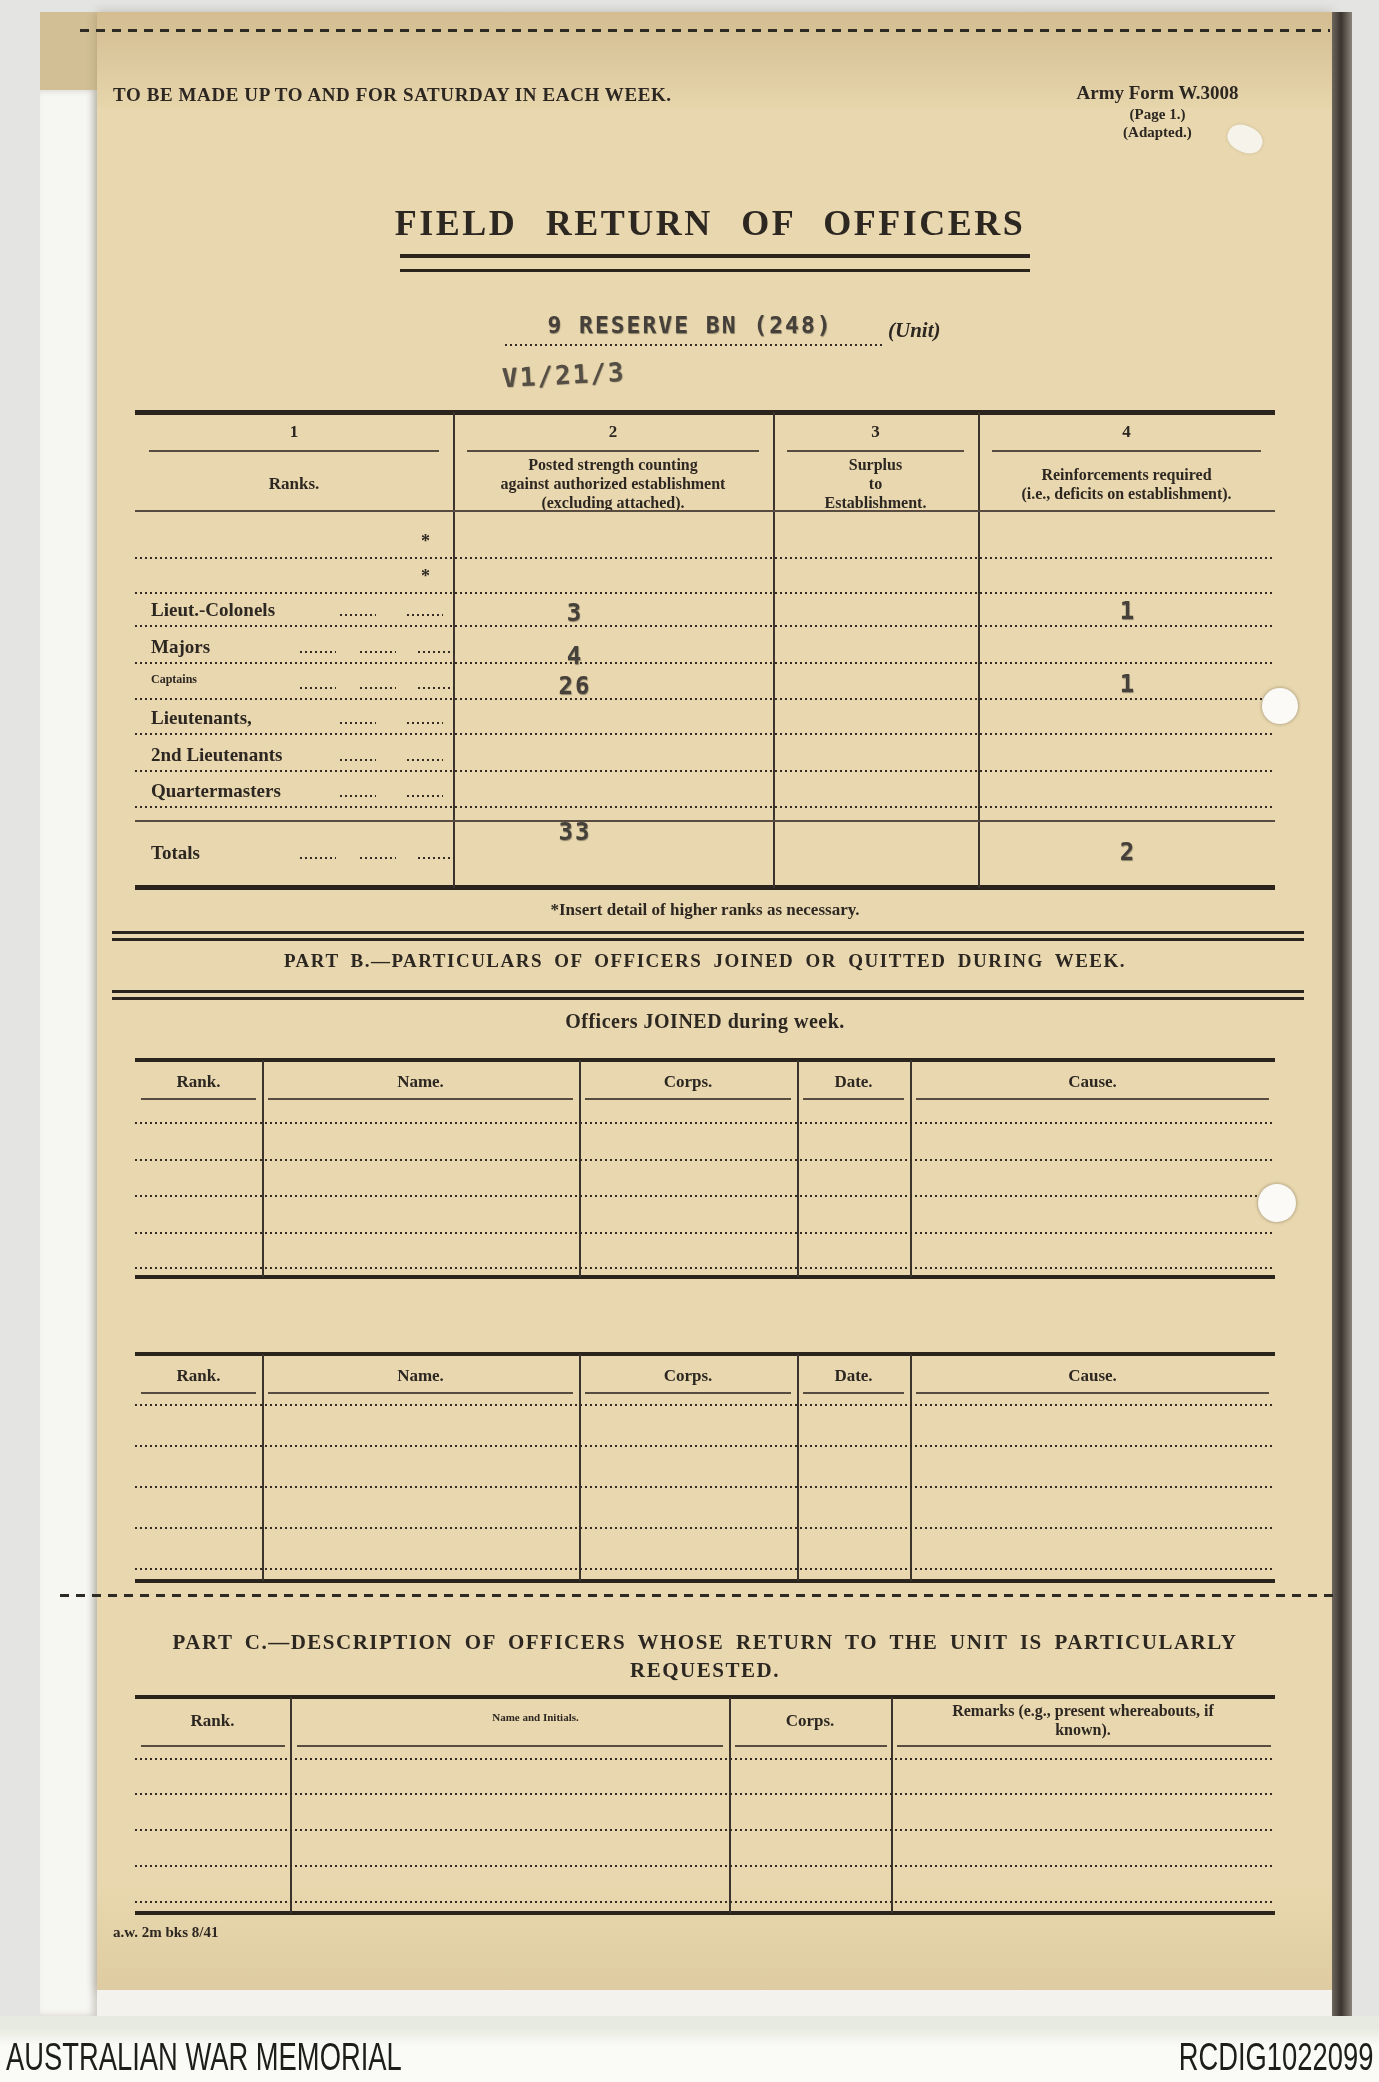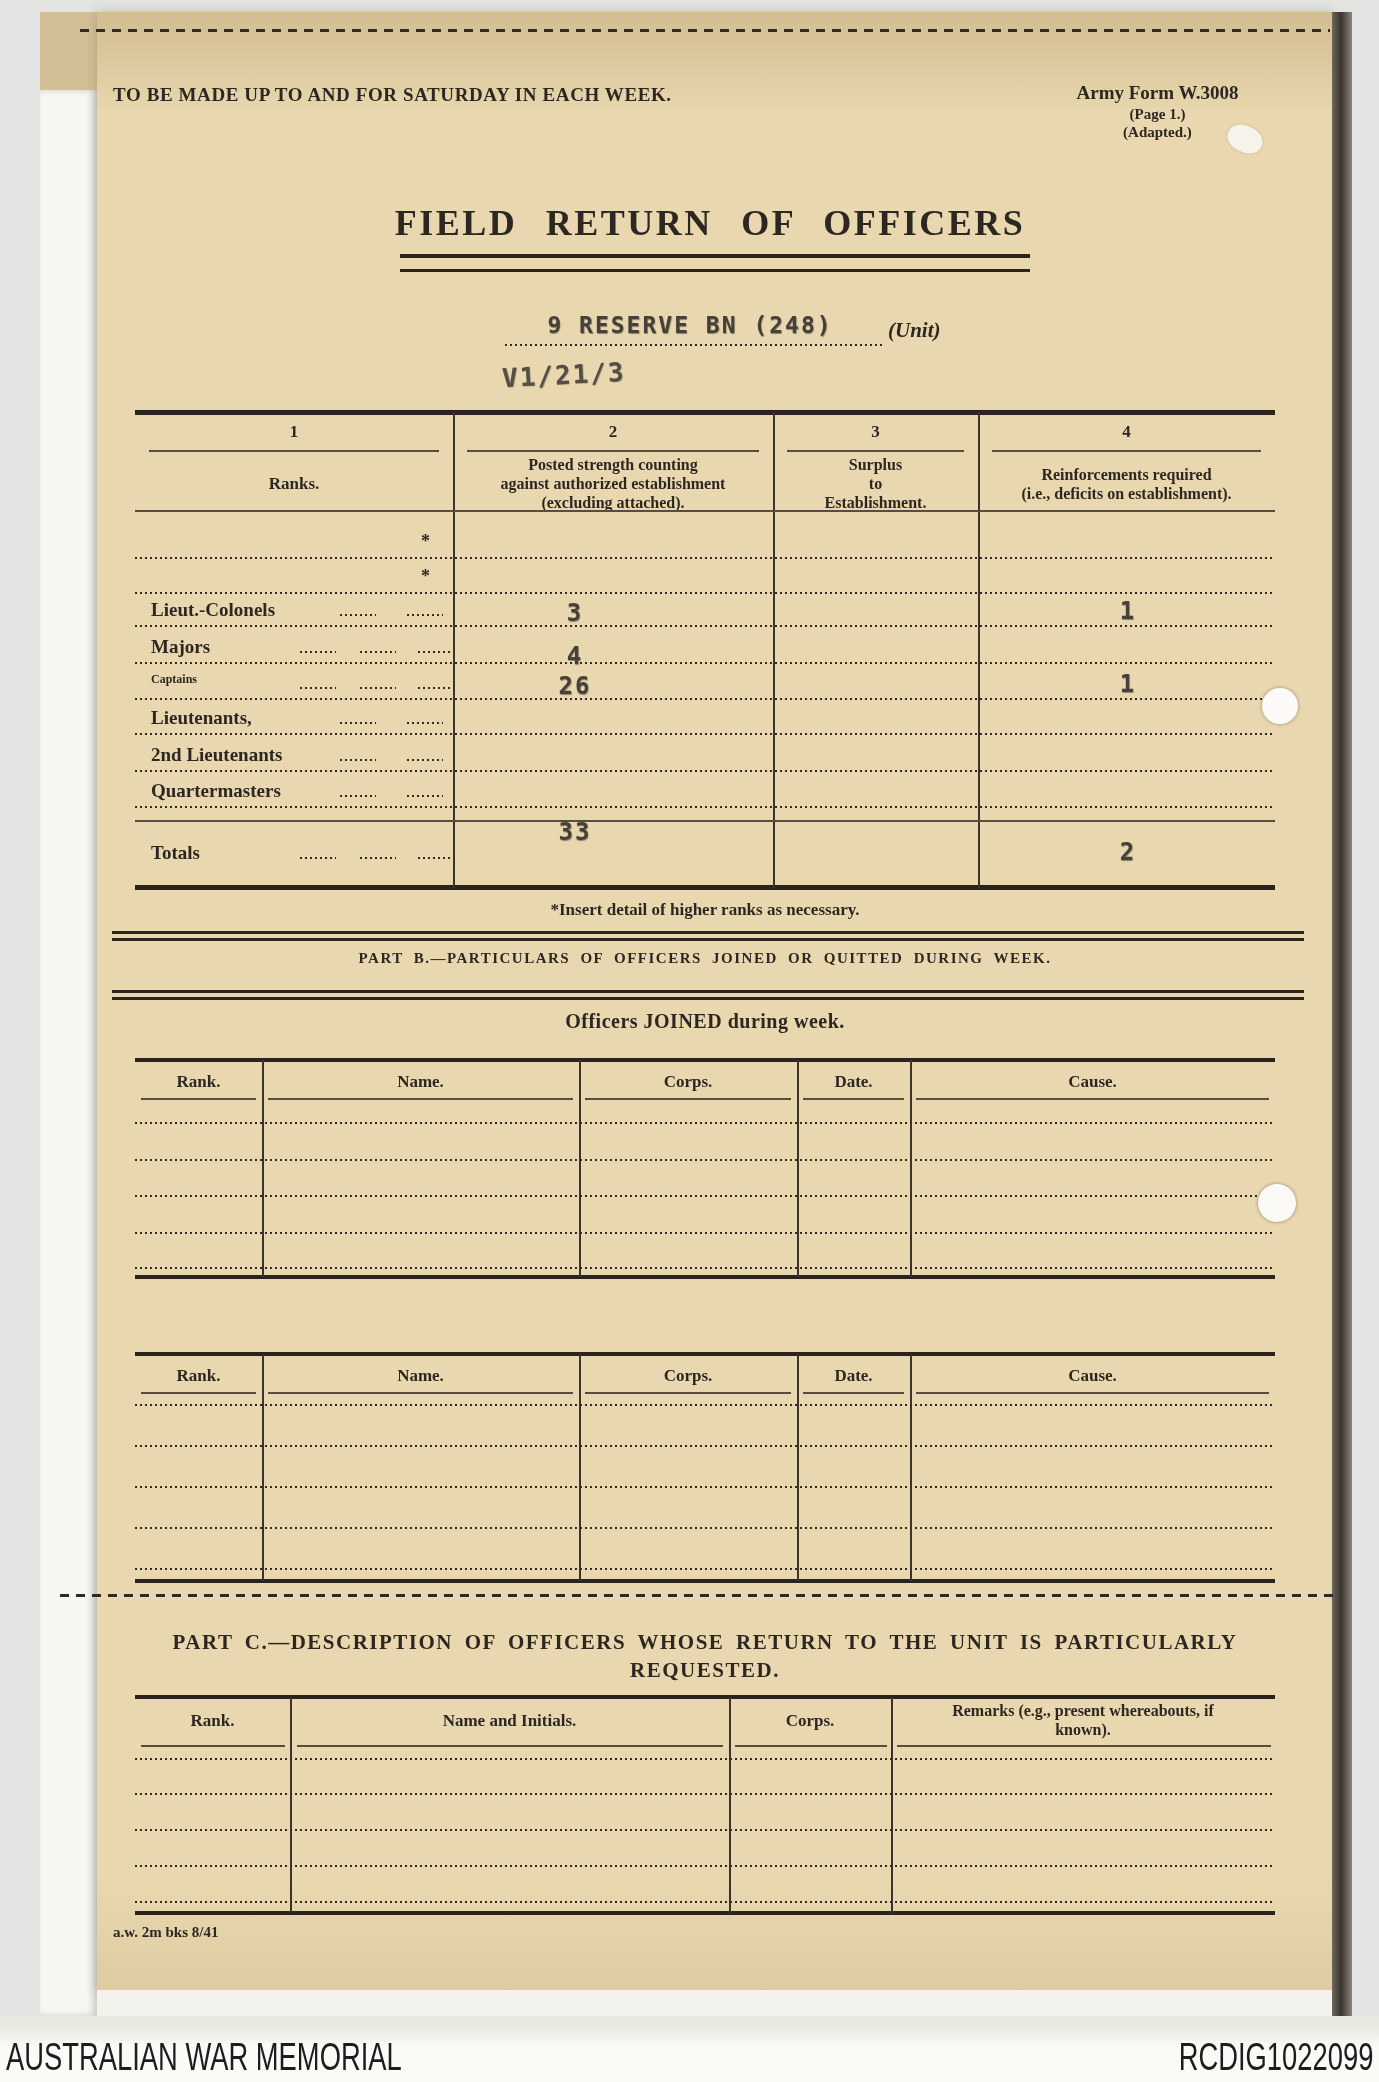--- a/index.html
+++ b/index.html
@@ -137,21 +137,21 @@
     <div class="abs ldr" style="left:165px;top:447px;"></div>
     <div class="abs ldr" style="left:225px;top:447px;"></div>
     <div class="abs ldr" style="left:283px;top:447px;"></div>
     <div class="abs stamp ctr" style="left:385px;top:408px;width:110px;font-size:24px;">33</div>
     <div class="abs stamp ctr" style="left:938px;top:428px;width:110px;font-size:24px;">2</div>
   </div>
 
   <div class="abs t b ctr" style="left:135px;top:900px;width:1140px;font-size:17px;">*Insert detail of higher ranks as necessary.</div>
 
   <div class="abs dbl" style="left:112px;top:931px;width:1192px;"></div>
-  <div class="abs t b ctr" style="left:95px;top:950px;width:1220px;font-size:15px;letter-spacing:1.5px;word-spacing:5px;">PART B.—PARTICULARS OF OFFICERS JOINED OR QUITTED DURING WEEK.</div>
+  <div class="abs t b ctr" style="left:95px;top:950px;width:1220px;font-size:19px;letter-spacing:1.5px;word-spacing:5px;">PART B.—PARTICULARS OF OFFICERS JOINED OR QUITTED DURING WEEK.</div>
   <div class="abs dbl" style="left:112px;top:990px;width:1192px;"></div>
   <div class="abs t b ctr" style="left:135px;top:1010px;width:1140px;font-size:20px;letter-spacing:0.5px;">Officers JOINED during week.</div>
 
   <div class="abs" style="left:135px;top:1058px;width:1140px;height:222px;">
     <div class="abs heavy" style="left:0;top:0;width:1140px;height:4px;"></div>
     <div class="abs heavy" style="left:0;top:217px;width:1140px;height:4px;"></div>
     <div class="abs vline" style="left:127px;top:2px;height:217px;"></div>
     <div class="abs vline" style="left:444px;top:2px;height:217px;"></div>
     <div class="abs vline" style="left:662px;top:2px;height:217px;"></div>
     <div class="abs vline" style="left:775px;top:2px;height:217px;"></div>
@@ -202,21 +202,21 @@
   <div class="abs t b ctr" style="left:95px;top:1630px;width:1220px;font-size:21px;letter-spacing:1.5px;word-spacing:5px;">PART C.—DESCRIPTION OF OFFICERS WHOSE RETURN TO THE UNIT IS PARTICULARLY</div>
   <div class="abs t b ctr" style="left:95px;top:1658px;width:1220px;font-size:21px;letter-spacing:1.5px;">REQUESTED.</div>
 
   <div class="abs" style="left:135px;top:1695px;width:1140px;height:221px;">
     <div class="abs heavy" style="left:0;top:0;width:1140px;height:4px;"></div>
     <div class="abs heavy" style="left:0;top:216px;width:1140px;height:4px;"></div>
     <div class="abs vline" style="left:155px;top:2px;height:216px;"></div>
     <div class="abs vline" style="left:594px;top:2px;height:216px;"></div>
     <div class="abs vline" style="left:756px;top:2px;height:216px;"></div>
     <div class="abs t b ctr" style="left:0;top:16px;width:155px;font-size:17px;">Rank.</div>
-    <div class="abs t b ctr" style="left:155px;top:16px;width:439px;font-size:17px;">Name and Initials.</div>
+    <div class="abs t b ctr" style="left:155px;top:16px;width:439px;font-size:11px;padding-left:26px;">Name and Initials.</div>
     <div class="abs t b ctr" style="left:594px;top:16px;width:162px;font-size:17px;">Corps.</div>
     <div class="abs t b ctr" style="left:793px;top:6px;width:310px;font-size:16px;line-height:19px;">Remarks (e.g., present whereabouts, if known).</div>
     <div class="abs hline" style="left:6px;top:50px;width:144px;height:1.5px;"></div>
     <div class="abs hline" style="left:162px;top:50px;width:426px;height:1.5px;"></div>
     <div class="abs hline" style="left:600px;top:50px;width:152px;height:1.5px;"></div>
     <div class="abs hline" style="left:762px;top:50px;width:374px;height:1.5px;"></div>
     <div class="abs dotline" style="left:0;top:63px;width:1140px;"></div>
     <div class="abs dotline" style="left:0;top:98px;width:1140px;"></div>
     <div class="abs dotline" style="left:0;top:134px;width:1140px;"></div>
     <div class="abs dotline" style="left:0;top:170px;width:1140px;"></div>

